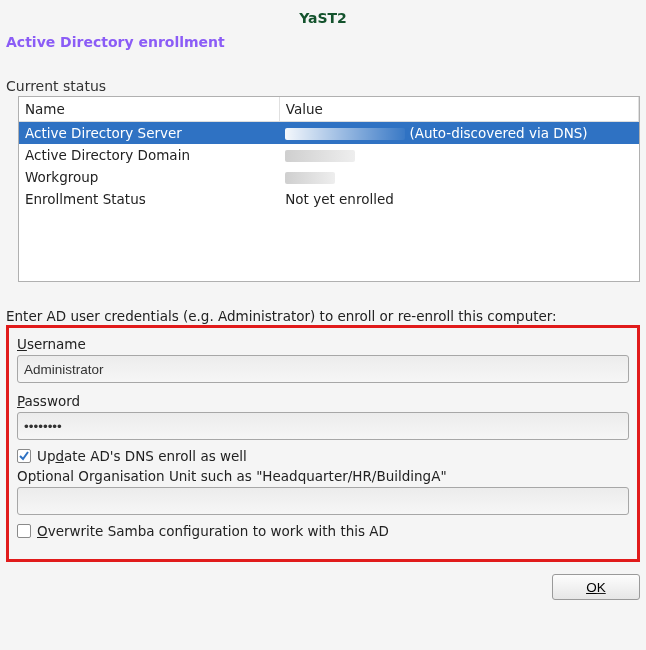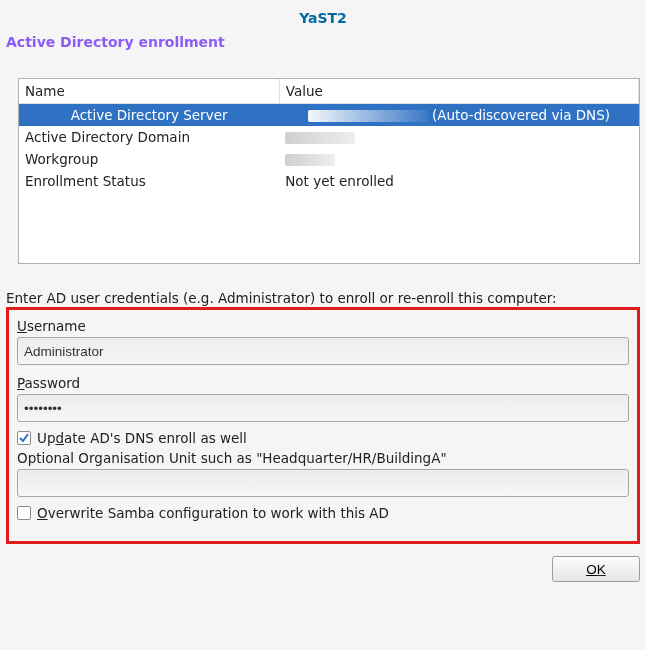--- a/index.html
+++ b/index.html
@@ -12,21 +12,21 @@
     width: 646px;
   }
   .window {
     width: 646px;
     box-sizing: border-box;
     padding: 6px 6px 16px 6px;
   }
   .titlebar {
     text-align: center;
     font-weight: 600;
-    color: #0369a1;
+    color: #14532d;
     font-size: 14px;
     padding: 4px 0 8px 0;
   }
   h1 {
     margin: 0 0 28px 0;
     font-size: 14px;
     font-weight: 700;
     color: #8b5cf6;
   }
   .section-label {
@@ -55,21 +55,20 @@
     border-bottom: 1px solid #ddd;
     border-right: 1px solid #e0e0e0;
   }
   table.status td {
     padding: 3px 6px;
     white-space: nowrap;
   }
   tr.selected td {
     background: #2f72c3;
     color: #fff;
-    text-align: center;
   }
   .val-col { width: 58%; }
   .redact {
     display: inline-block;
     vertical-align: middle;
     height: 12px;
     border-radius: 2px;
   }
   .redact-sel {
     background: linear-gradient(to right, rgba(255,255,255,0.95), rgba(255,255,255,0.05));
@@ -142,20 +141,21 @@
 </style>
 </head>
 <body>
 
 <div class="window">
 
   <div class="titlebar">YaST2</div>
 
   <h1>Active Directory enrollment</h1>
 
+  <div class="section-label">Current status</div>
 
   <div class="status-box">
     <table class="status">
       <thead>
         <tr>
           <th>Name</th>
           <th class="val-col">Value</th>
         </tr>
       </thead>
       <tbody>

